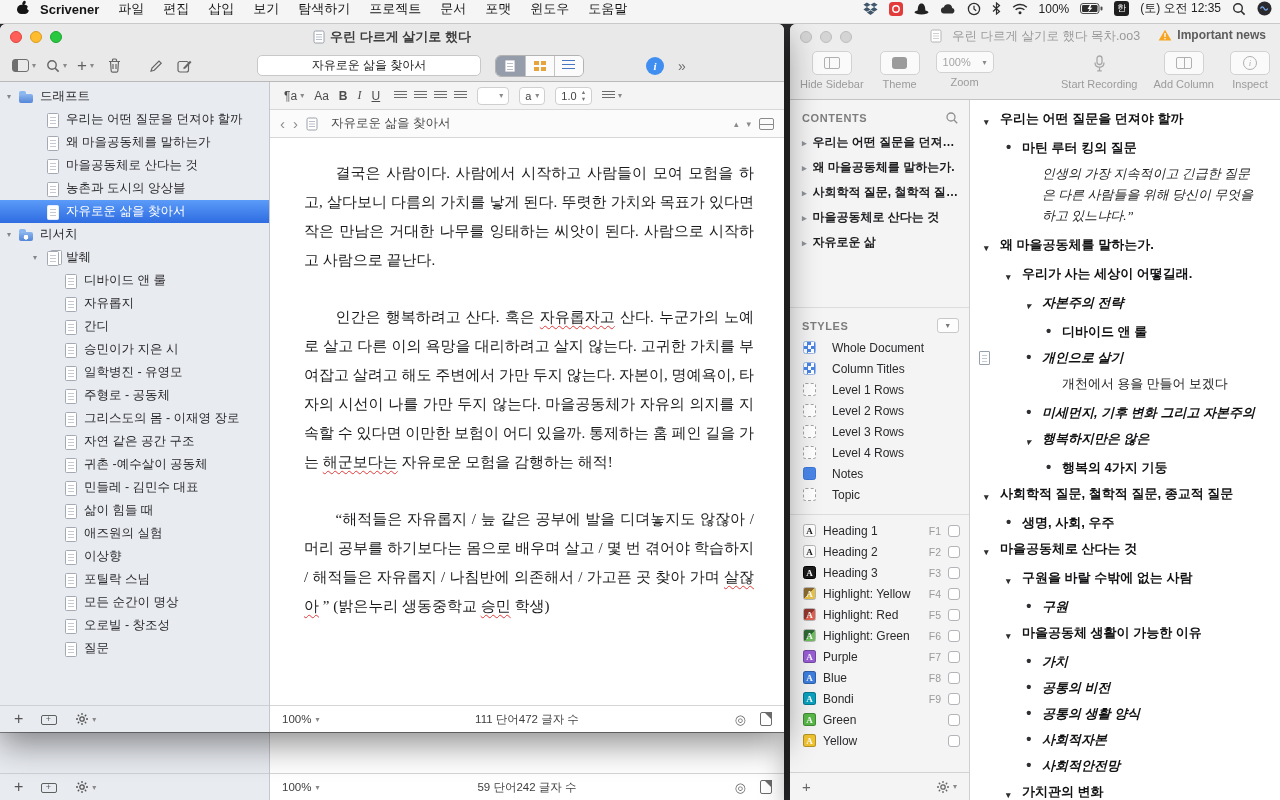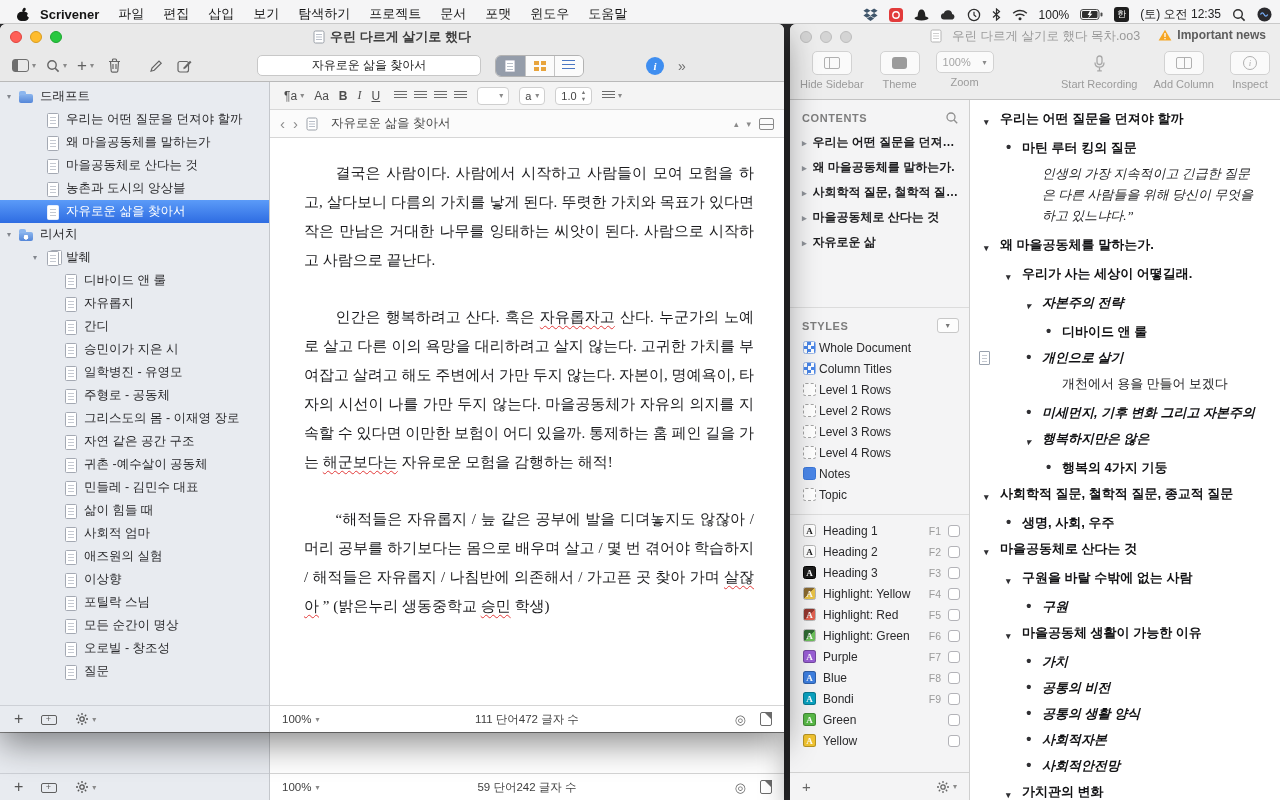--- a/index.html
+++ b/index.html
@@ -1,21 +1,21 @@
 <!DOCTYPE html>
 <html><head>
 <meta charset="utf-8">
 <style>
   * { margin:0; padding:0; box-sizing:border-box; }
   html,body { width:1280px; height:800px; overflow:hidden; }
   body { position:relative; background:#2e2e30; font-family:"Liberation Sans",sans-serif; -webkit-font-smoothing:antialiased; }
 
   
   .menubar { position:absolute; top:0; left:0; width:1280px; height:24px; background:#f5f5f6;
-    border-bottom:1px solid #c9c9c9; display:flex; align-items:flex-end; padding:0 8px; z-index:60;
+    border-bottom:1px solid #c9c9c9; display:flex; align-items:flex-start; padding:0 8px; z-index:60;
     font-size:13px; color:#141414; }
   .menubar .apple { margin:0 10px 0 8px; display:flex; }
   .menubar .menus { display:flex; gap:19px; align-items:center; }
   .menubar .app-name { font-weight:bold; }
   .mstatus { margin-left:auto; display:flex; align-items:center; gap:11px; font-size:12px; color:#222; }
   .mstatus .sicon { display:flex; align-items:center; }
   .inputsq { width:15px; height:15px; background:#1e1e1e; border-radius:3px; color:#fff;
     font-size:9px; display:flex; align-items:center; justify-content:center; }
 
   
@@ -158,21 +158,21 @@
   .sb-h { height:30px; display:flex; align-items:center; justify-content:space-between; padding:6px 10px 0 12px;
     color:#7d7d7d; font-size:11px; font-weight:bold; letter-spacing:.6px; }
   .crow { display:flex; align-items:center; gap:6px; height:25px; padding:0 8px 0 12px; font-size:12px;
     font-weight:bold; color:#1d1d1f; white-space:nowrap; overflow:hidden; text-overflow:ellipsis; }
   .crow .tri { font-size:9px; color:#8f9399; flex:none; }
   .crow span:last-child{ overflow:hidden; text-overflow:ellipsis; }
   .sb-gap { height:52px; }
   .sb-h.styles { border-top:1px solid #dcdcdc; }
   .ddbox { width:22px; height:15px; border:1px solid #c8c8c8; border-radius:3px; background:#fdfdfd;
     display:flex; align-items:center; justify-content:center; font-size:7px; color:#777; }
-  .srow { display:flex; align-items:center; gap:3px; height:21px; padding:0 8px 0 13px; font-size:12px; color:#2a2a2c; }
+  .srow { display:flex; align-items:center; gap:16px; height:21px; padding:0 8px 0 13px; font-size:12px; color:#2a2a2c; }
   .swatch { width:13px; height:13px; border-radius:2.5px; flex:none; }
   .swatch[data-swatch="grid"]{ background:repeating-conic-gradient(#4a86e8 0% 25%, #ffffff 0% 50%); background-size:7px 7px; border:1px solid #9bb8e8; }
   .swatch[data-swatch="dashed"]{ border:1px dashed #a3a3a3; background:#fff; }
   .swatch[data-swatch="solid"]{ background:#4a86e8; border:1px solid #3a76d8; }
   .ngroup { border-top:1px solid #dcdcdc; margin-top:9px; padding-top:5px; }
   .nrow { display:flex; align-items:center; gap:7px; height:21px; padding:0 9px 0 13px; font-size:12px; color:#2a2a2c; }
   .chip { width:13px; height:13px; border-radius:2.5px; border:1px solid #b5b5b5; flex:none; background:#fff;
     display:flex; align-items:center; justify-content:center; font-size:9px; font-weight:bold;
     font-family:"Liberation Serif",serif; color:#fff; }
   .chip[data-chip="letter"]{ color:#161616; }
@@ -477,25 +477,20 @@
             <span class="bicon" data-icon="page"></span>
             <span>민들레 - 김민수 대표</span>
           </div>
 
           <div class="brow" data-level="2">
             <span class="bdisc"></span>
             <span class="bicon" data-icon="page"></span>
             <span>삶이 힘들 때</span>
           </div>
 
-          <div class="brow" data-level="2">
-            <span class="bdisc"></span>
-            <span class="bicon" data-icon="page"></span>
-            <span>사회적 엄마</span>
-          </div>
 
           <div class="brow" data-level="2">
             <span class="bdisc"></span>
             <span class="bicon" data-icon="page"></span>
             <span>애즈원의 실험</span>
           </div>
 
           <div class="brow" data-level="2">
             <span class="bdisc"></span>
             <span class="bicon" data-icon="page"></span>

